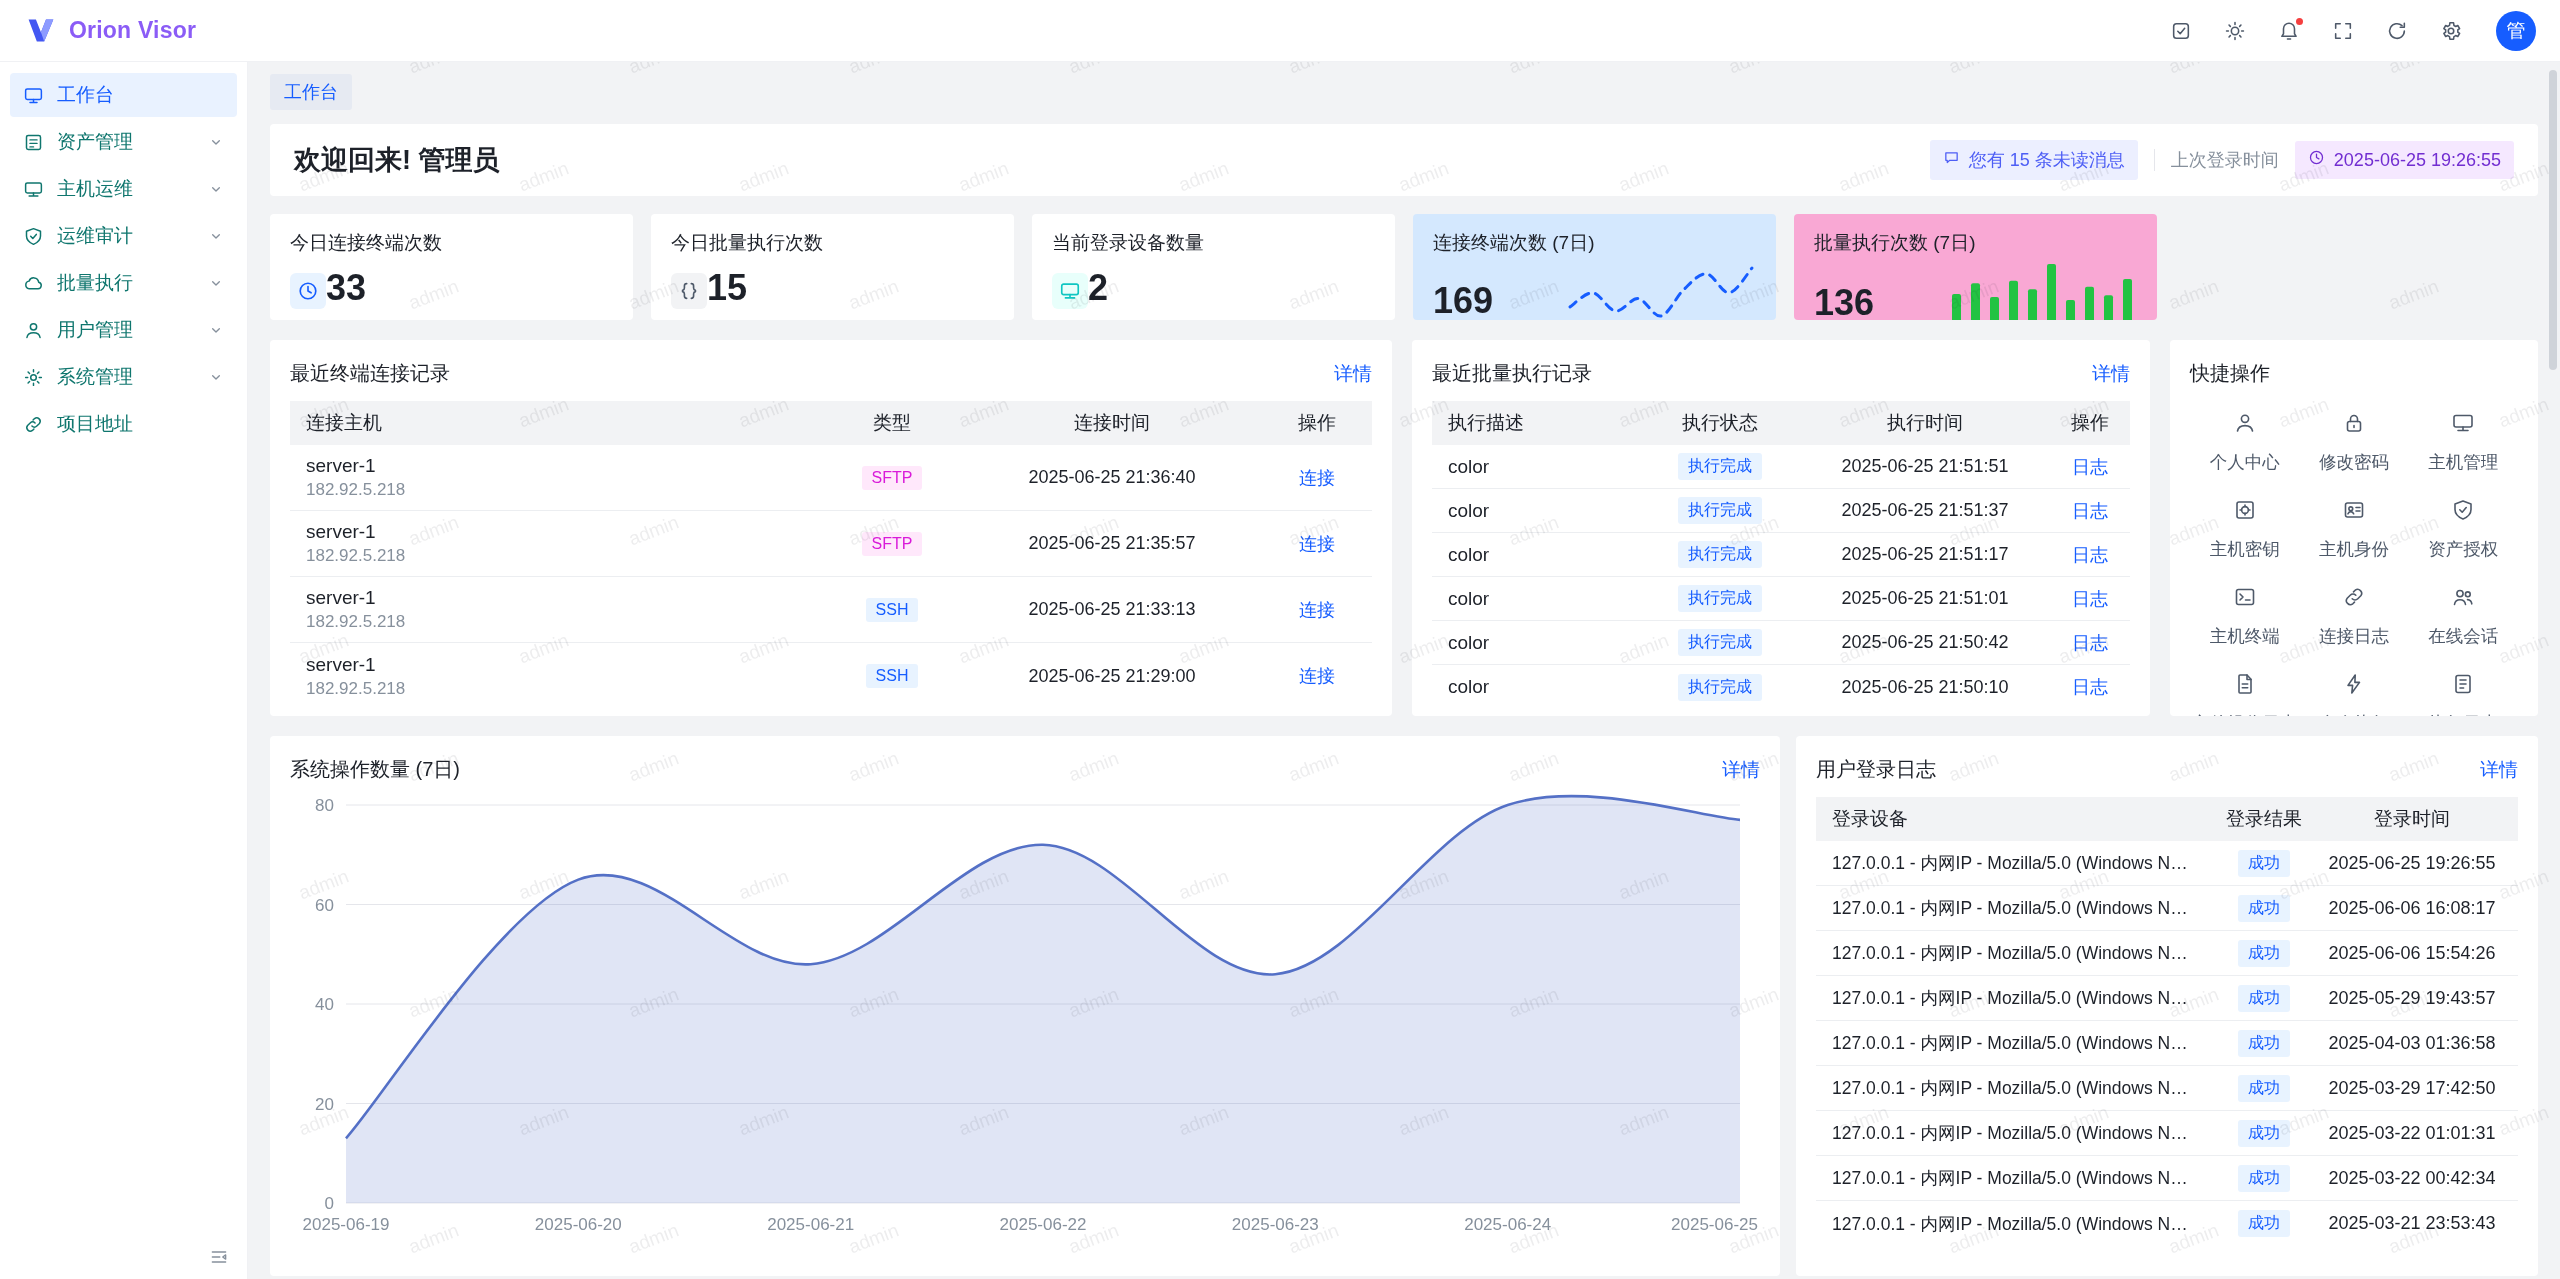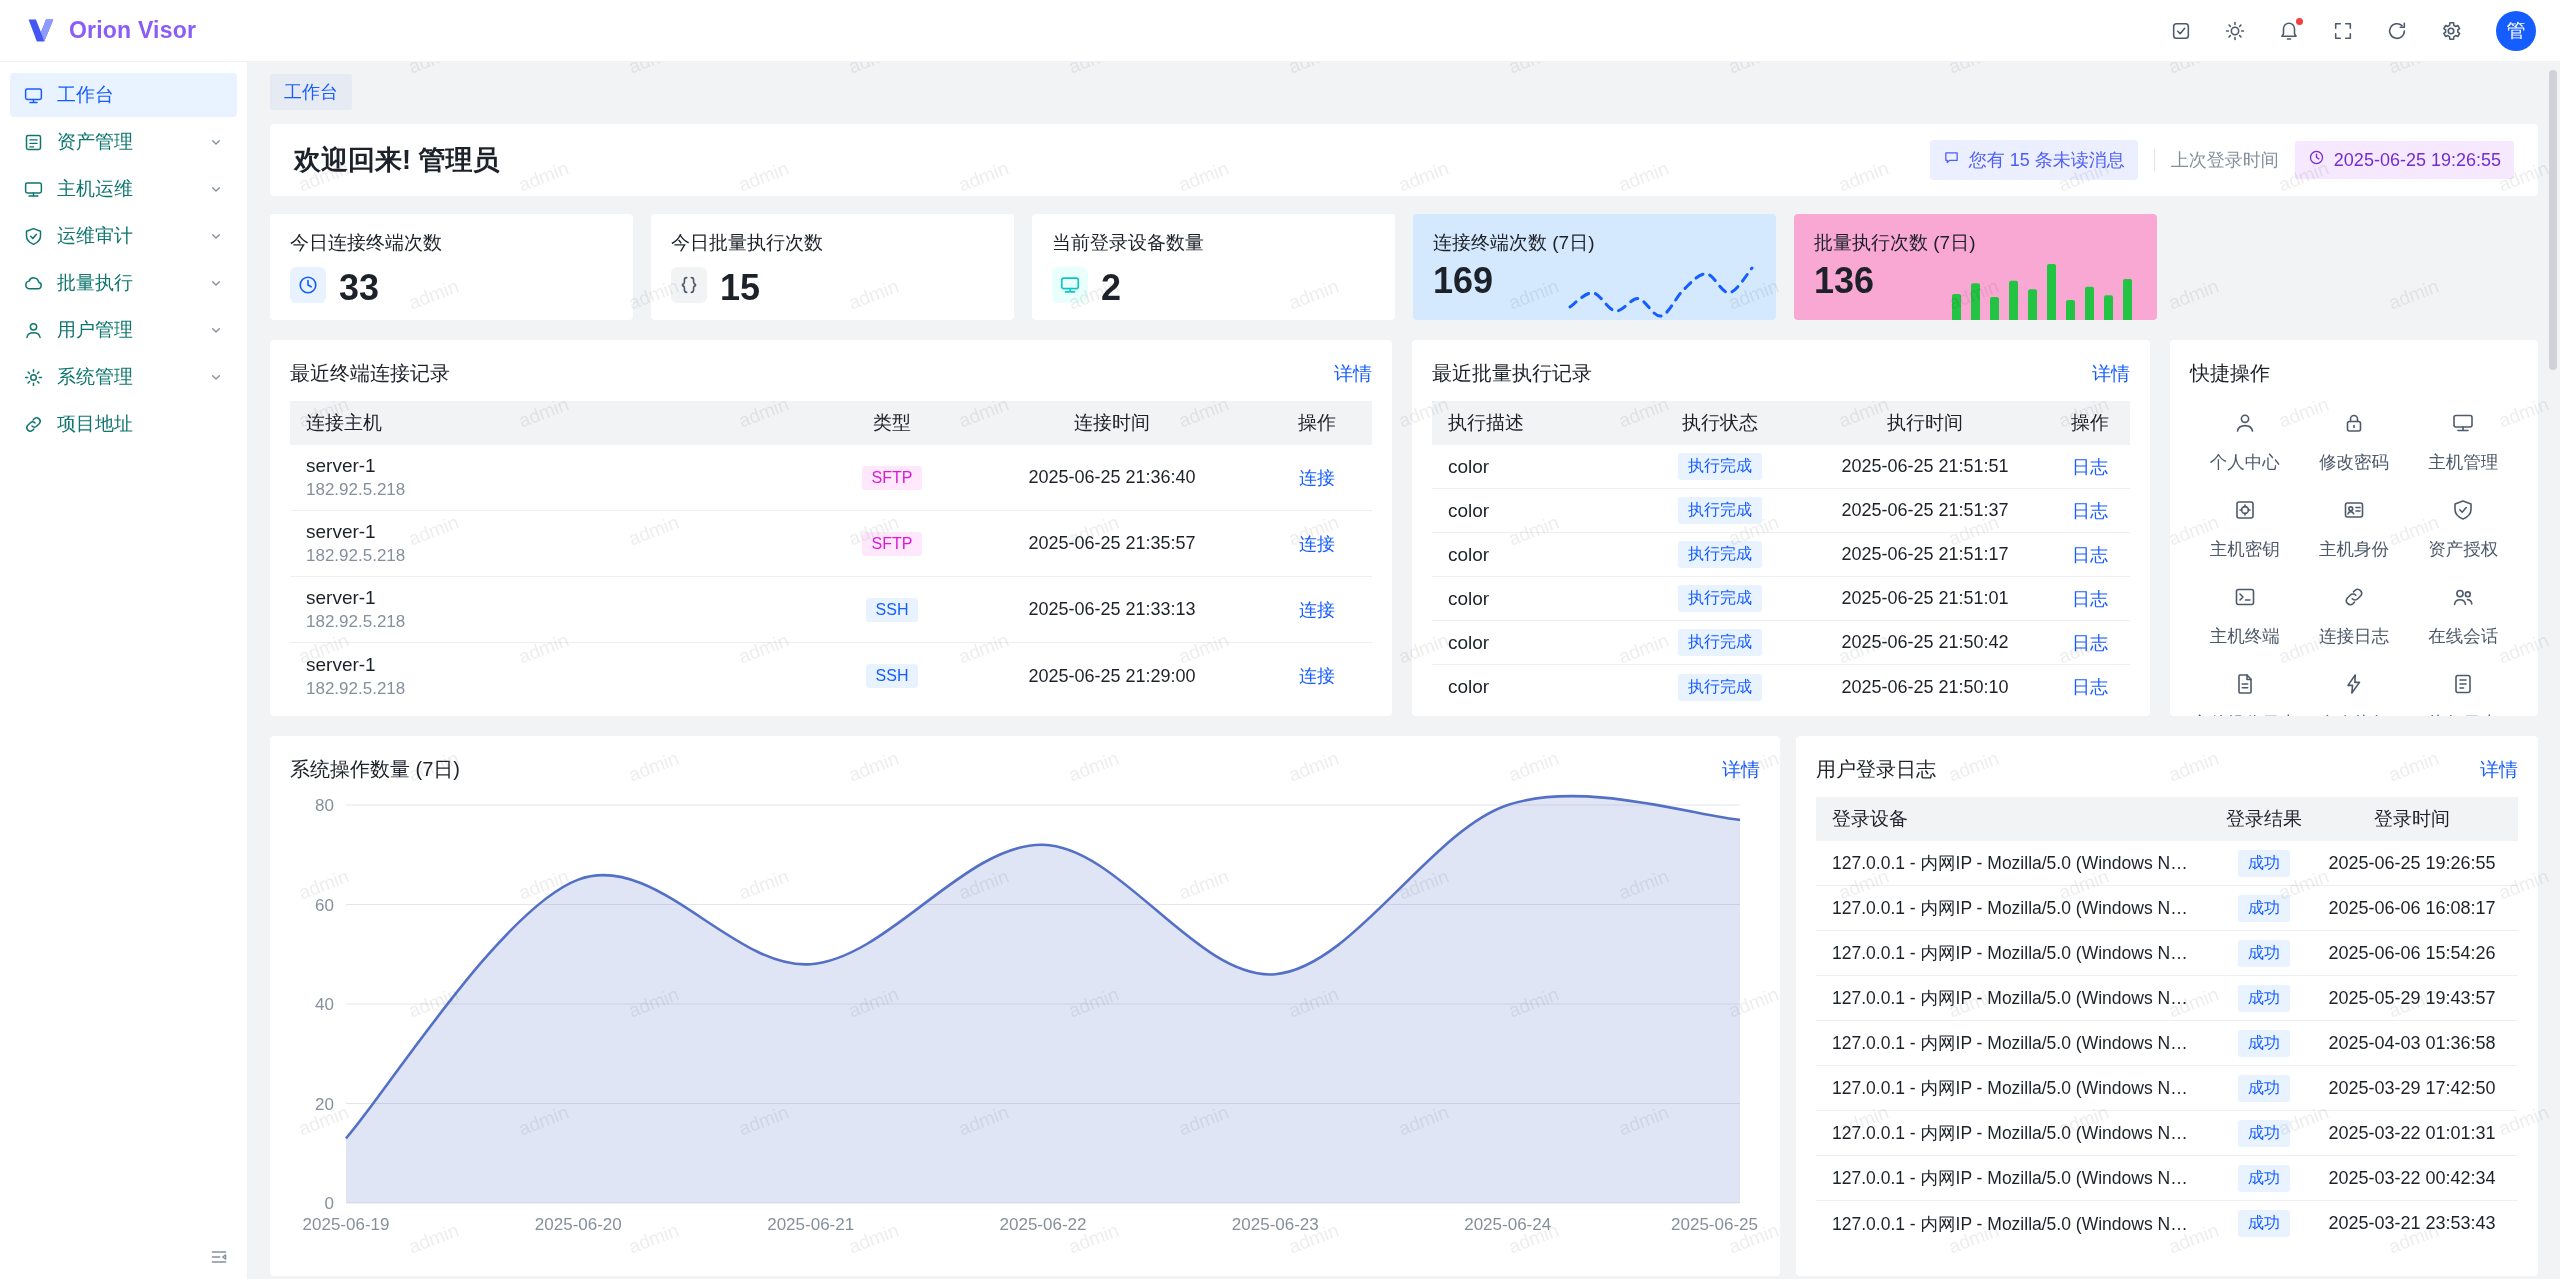--- a/index.html
+++ b/index.html
@@ -48,21 +48,21 @@
   .chip-purple{background:#F5E8FF;color:#722ED1}
   .vdiv{width:1px;height:22px;background:#E5E6EB}
   .muted{color:#86909C;white-space:nowrap}
 
   
   .stats{margin-top:18px;display:grid;grid-template-columns:repeat(6,1fr);gap:18px}
   .stat-card{background:#fff;border-radius:4px;height:106px;padding:16px 20px;overflow:hidden}
   .stat-card.blue{background:#D4E8FE}
   .stat-card.green{background:#f9a8d4}
   .stat-label{font-size:19px;font-weight:500;color:#1D2129;white-space:nowrap}
-  .stat-body{margin-top:11px;display:flex;align-items:flex-start;gap:13px}
+  .stat-body{margin-top:11px;display:flex;align-items:flex-end;}
   .stat-body.between{justify-content:space-between;margin-top:4px}
   .icon-box{width:36px;height:36px;border-radius:6px;display:flex;align-items:center;justify-content:center}
   .stat-value{font-size:36px;font-weight:600;color:#1D2129}
   .mini-chart{display:flex}
 
   
   .mid-row{margin-top:20px;display:grid;grid-template-columns:1122px 738px 1fr;gap:20px}
   .mid-row .card,{height:376px}
   .h376{height:376px;overflow:hidden}
   .card-pad{padding:20px}

